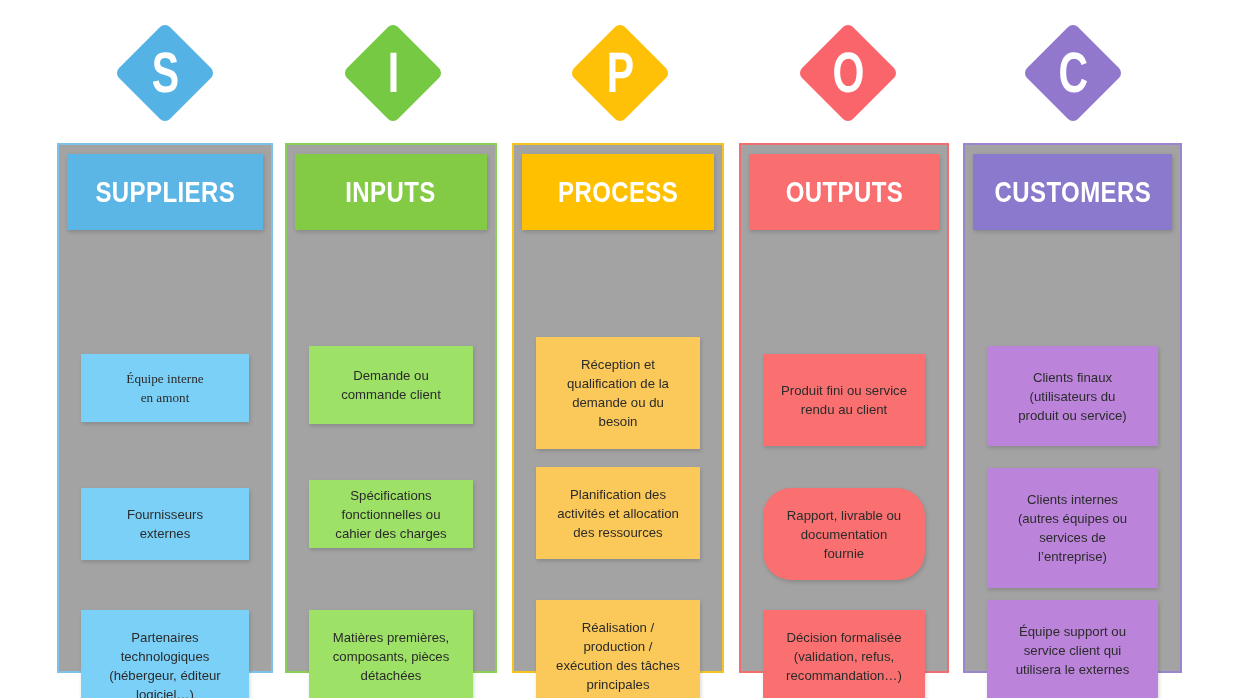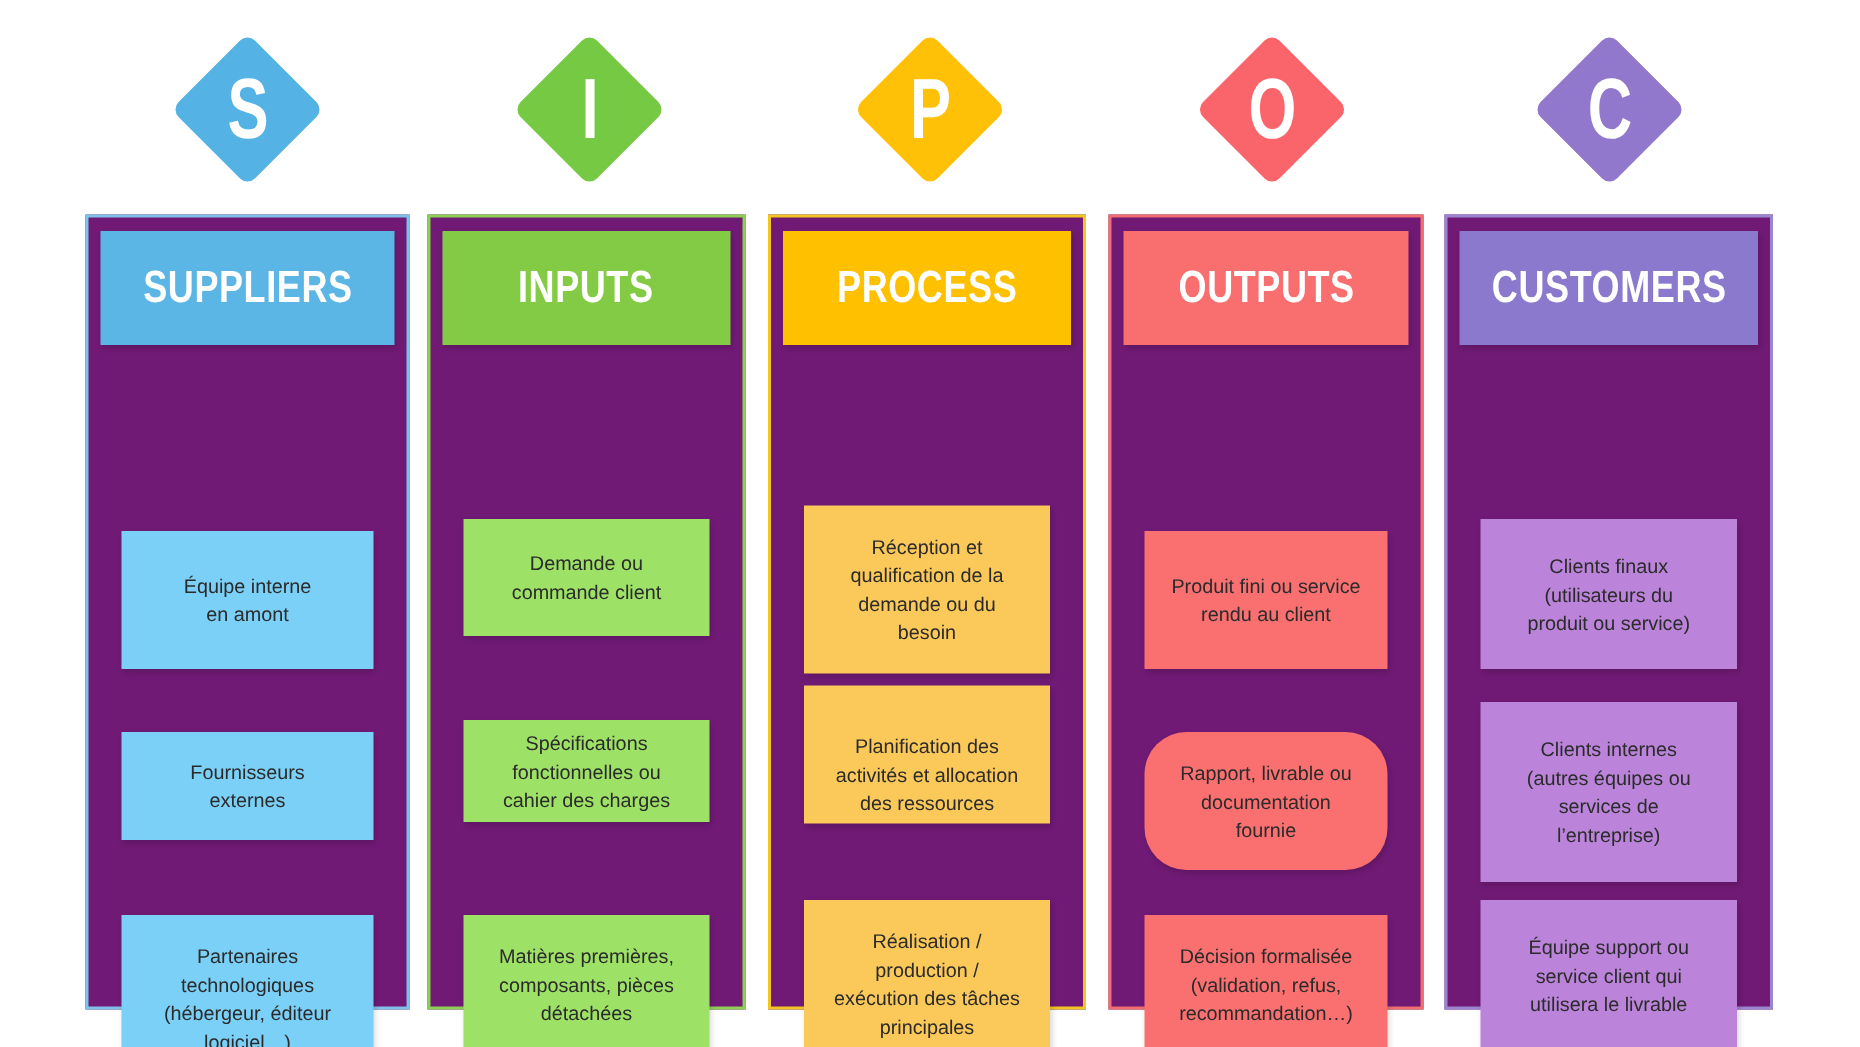--- a/index.html
+++ b/index.html
@@ -63,21 +63,21 @@
   }
 
   
   .column {
     position: absolute;
     top: 143px;
     height: 530px;
     box-sizing: border-box;
     border-width: 2px;
     border-style: solid;
-    background: #701a75;
+    background: #a3a3a3;
     padding-left: 20px;
   }
   .col-header {
     position: absolute;
     left: 8px;
     top: 9px;
     right: 8px;
     height: 76px;
     display: flex;
     align-items: center;
@@ -146,21 +146,21 @@
         <div class="diamond-letter">C</div>
       </div>
     </div>
 
   <div id="columns-host">
       <div class="column" style="left: 57px; width: 216px; border-color: rgb(127, 193, 232);">
         <div class="col-header" style="background: rgb(91, 181, 229);">
           <div class="col-header-label">SUPPLIERS</div>
         </div>
         <div class="col-items" style="top: 0px;">
-          <div class="item-box" style="background: rgb(123, 208, 247); top: 209px; height: 92px;">
+          <div class="item-box" style="background: rgb(123, 208, 247); top: 209px; height: 68px; font-family: Liberation Serif, serif;">
             <div class="item-text">Équipe interne
 en amont</div>
           </div>
           <div class="item-box" style="background: rgb(123, 208, 247); top: 343px; height: 72px;">
             <div class="item-text">Fournisseurs
 externes</div>
           </div>
           <div class="item-box" style="background: rgb(123, 208, 247); top: 465px; height: 112px;">
             <div class="item-text">Partenaires
 technologiques
@@ -194,21 +194,21 @@
         <div class="col-header" style="background: rgb(255, 192, 0);">
           <div class="col-header-label">PROCESS</div>
         </div>
         <div class="col-items" style="top: 0px;">
           <div class="item-box" style="background: rgb(251, 200, 90); top: 192px; height: 112px;">
             <div class="item-text">Réception et
 qualification de la
 demande ou du
 besoin</div>
           </div>
-          <div class="item-box" style="background: rgb(251, 200, 90); top: 312px; height: 92px; align-items: flex-end;">
+          <div class="item-box" style="background: rgb(251, 200, 90); top: 322px; height: 92px;">
             <div class="item-text">Planification des
 activités et allocation
 des ressources</div>
           </div>
           <div class="item-box" style="background: rgb(251, 200, 90); top: 455px; height: 112px;">
             <div class="item-text">Réalisation /
 production /
 exécution des tâches
 principales</div>
           </div>
@@ -247,19 +247,19 @@
           </div>
           <div class="item-box" style="background: rgb(187, 132, 218); top: 323px; height: 120px;">
             <div class="item-text">Clients internes
 (autres équipes ou
 services de
 l’entreprise)</div>
           </div>
           <div class="item-box" style="background: rgb(187, 132, 218); top: 455px; height: 100px;">
             <div class="item-text">Équipe support ou
 service client qui
-utilisera le livrable</div>
+utilisera le externes</div>
           </div>
         </div>
       </div>
     </div>
 
 </div>
 
 </body></html>

